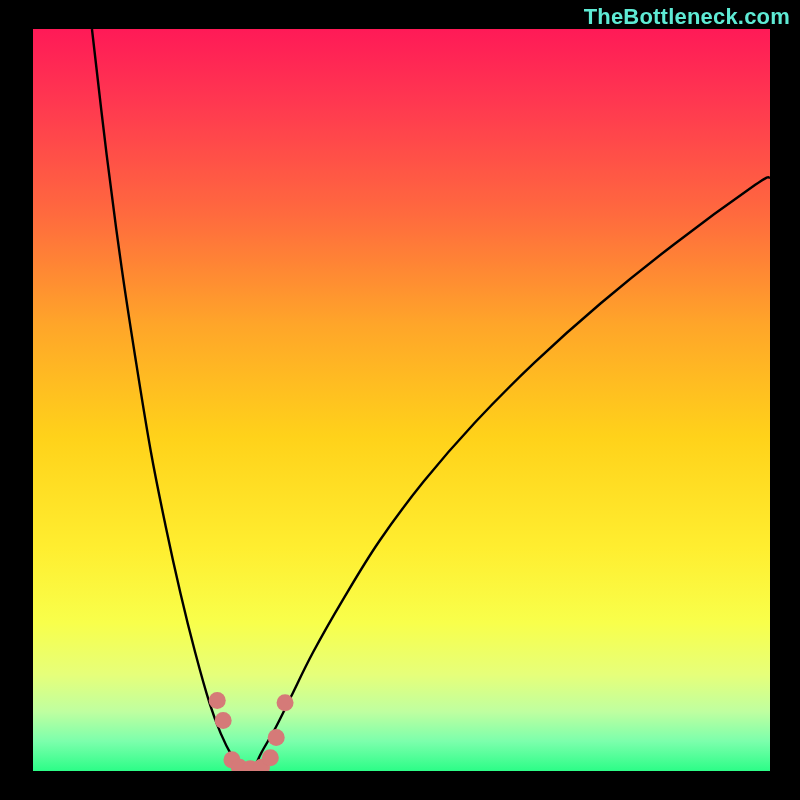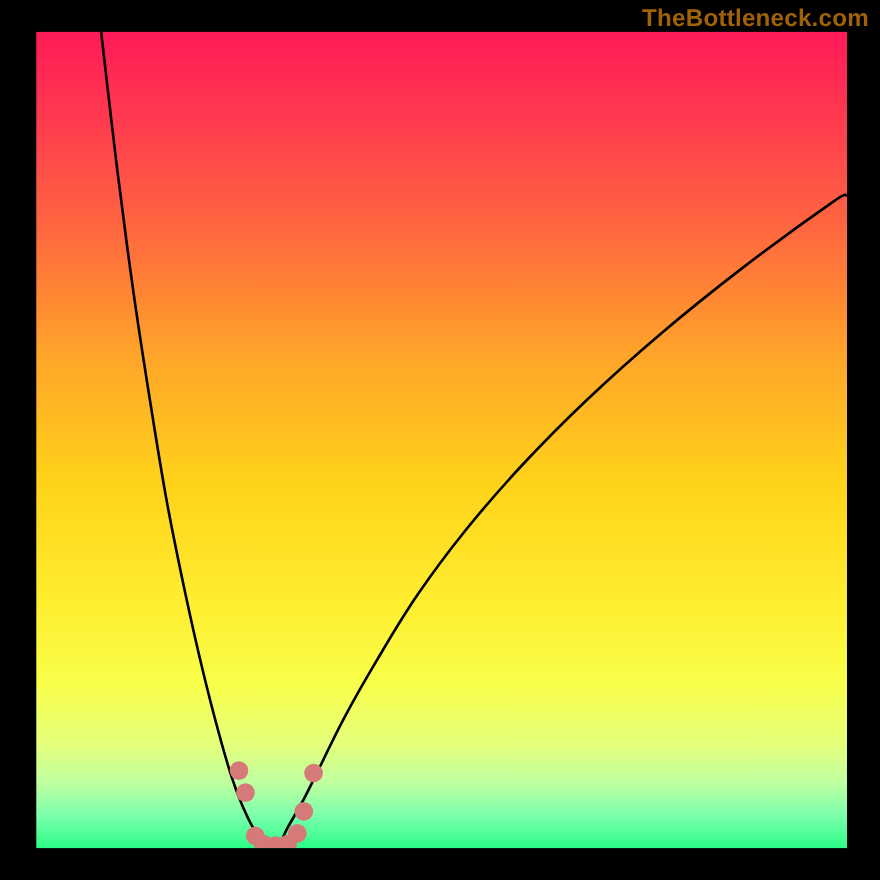--- a/index.html
+++ b/index.html
@@ -18,21 +18,21 @@
     height: 800px;
     background: #000;
   }
   .watermark {
     position: absolute;
     top: 4px;
     right: 10px;
     font-family: Arial, Helvetica, sans-serif;
     font-size: 22px;
     font-weight: 600;
-    color: #a16207;
+    color: #5eead4;
     letter-spacing: 0.2px;
   }
   svg {
     position: absolute;
     left: 0;
     top: 0;
   }
 </style>
 </head>
 <body>

